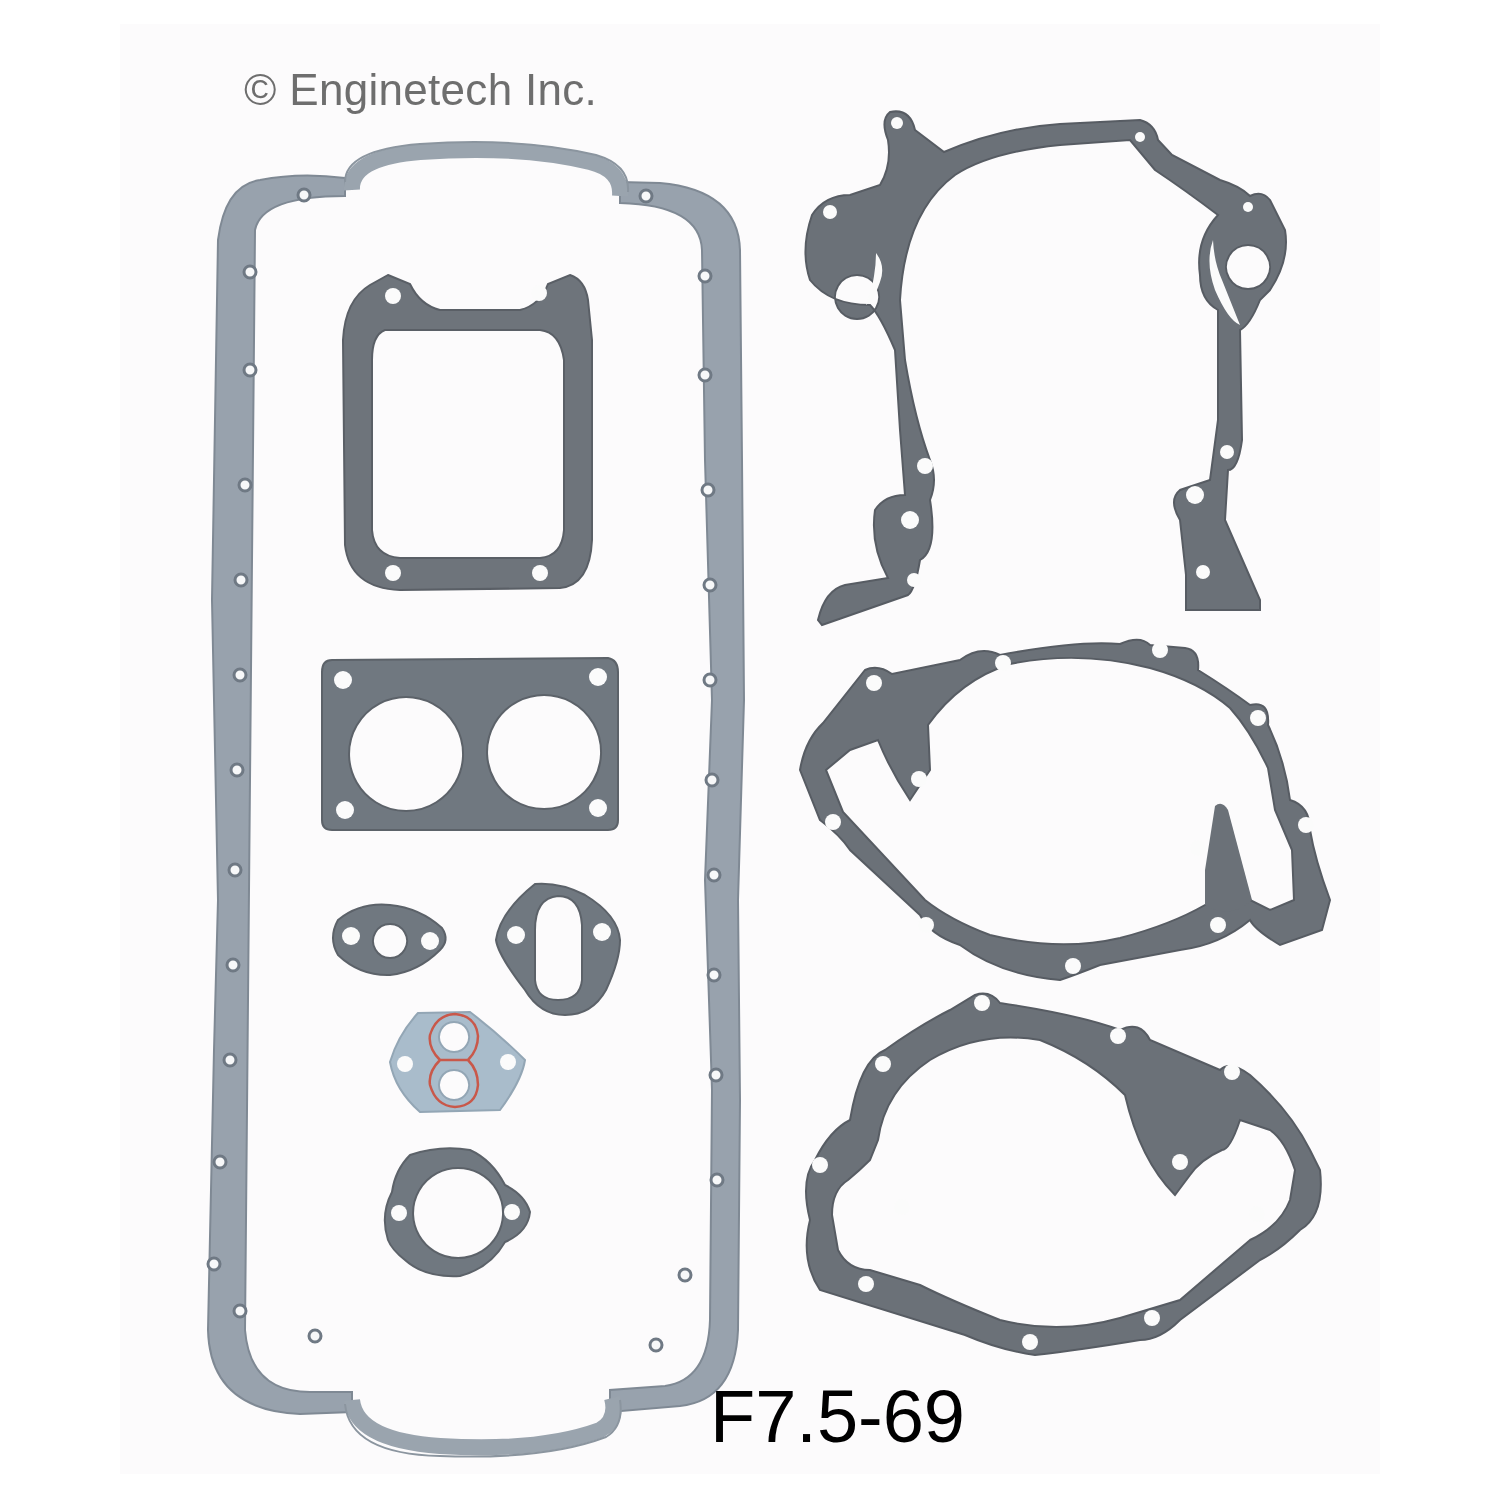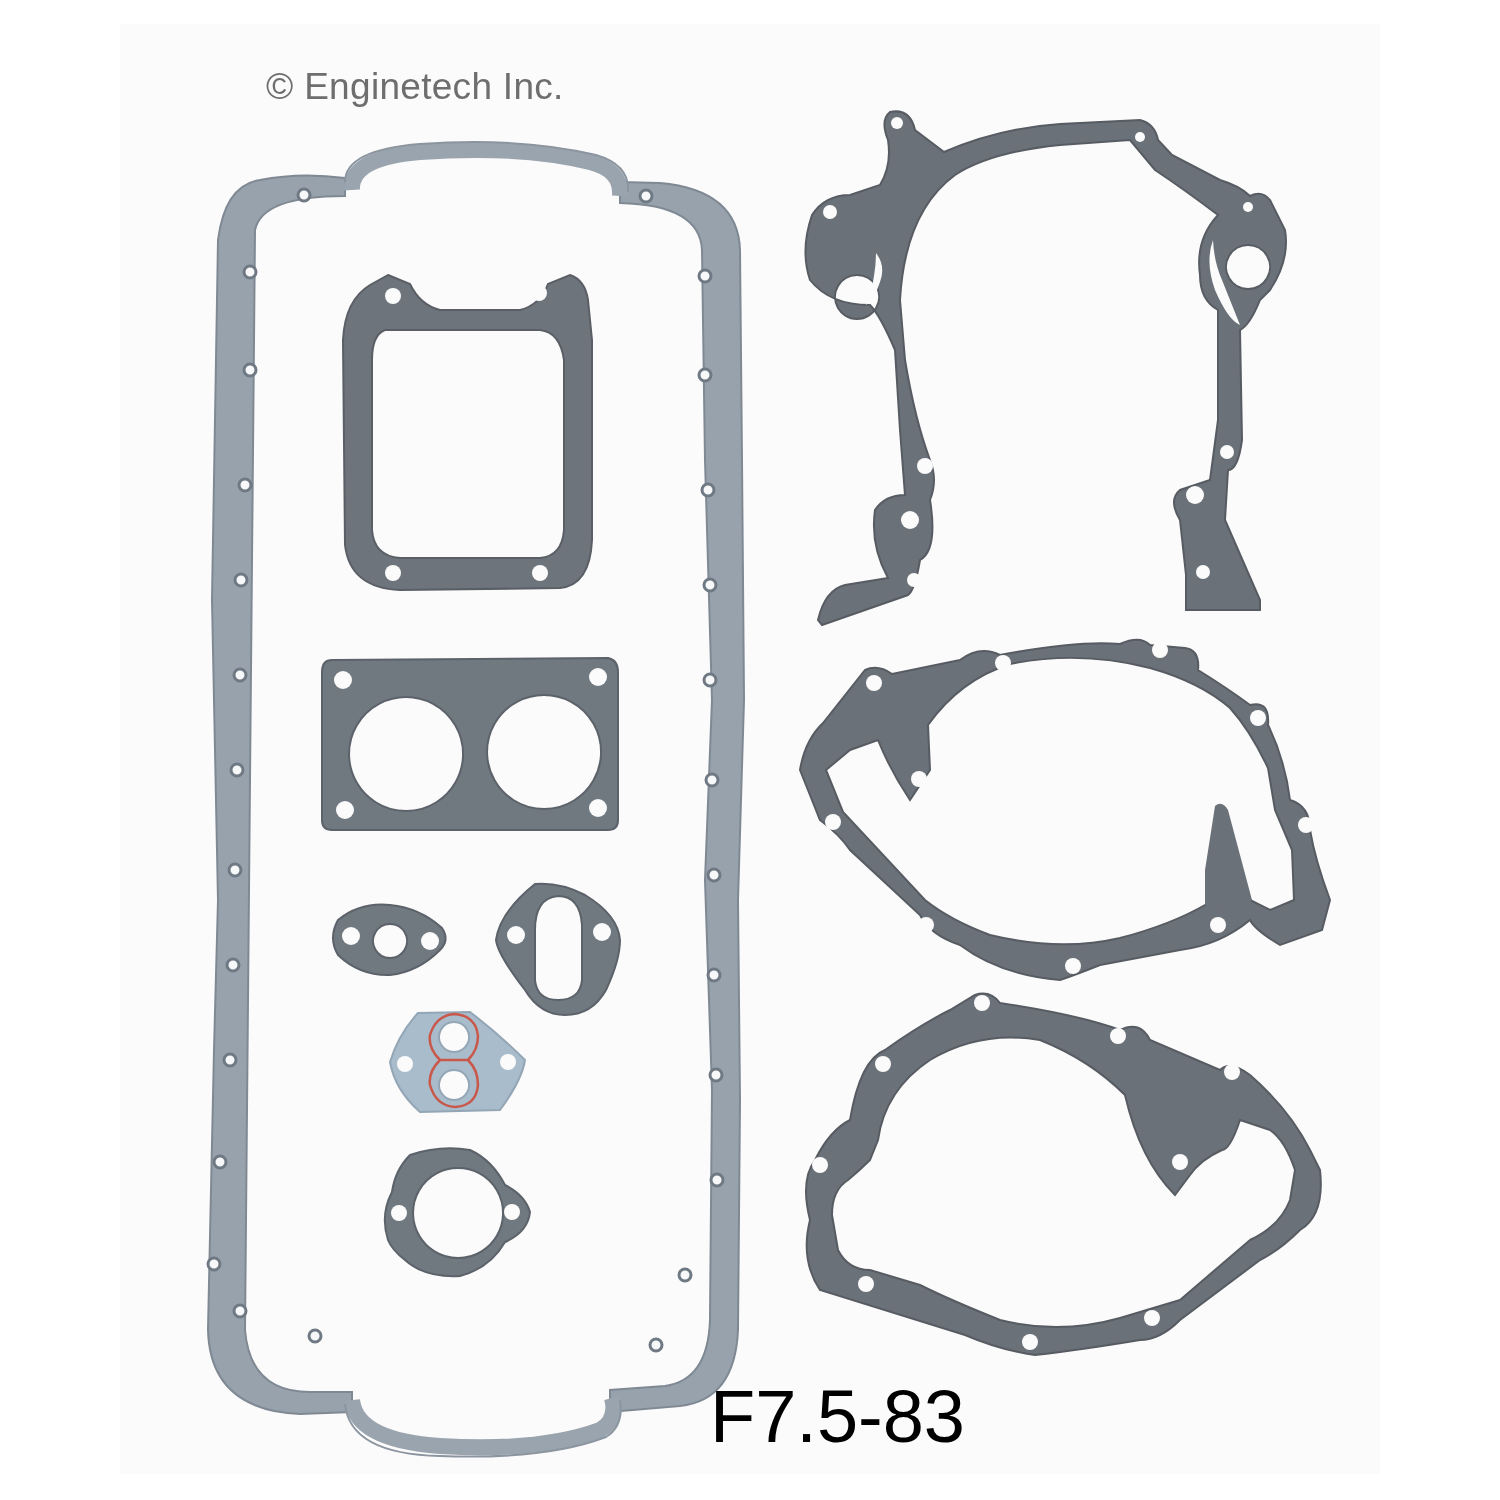--- a/index.html
+++ b/index.html
@@ -1,18 +1,18 @@
 <!DOCTYPE html>
 <html><head>
 <meta charset="utf-8">
 <style>
   html, body { margin:0; padding:0; background:#ffffff; }
   body { width:1500px; height:1500px; position:relative; overflow:hidden; font-family:"Liberation Sans", sans-serif; }
   .panel { position:absolute; left:120px; top:24px; width:1260px; height:1450px; background:#fcfbfc; }
-  .copyright { position:absolute; left:266px; top:68px; font-size:37px; color:#6e6e6e; letter-spacing:0.3px; white-space:nowrap; line-height:1; }
+  .copyright { position:absolute; left:244px; top:68px; font-size:44px; color:#6e6e6e; letter-spacing:0.3px; white-space:nowrap; line-height:1; }
   .part-no { position:absolute; left:710px; top:1380px; font-size:74px; color:#000; white-space:nowrap; line-height:1; }
   svg.art { position:absolute; left:0; top:0; width:1500px; height:1500px; }
 </style>
 </head>
 <body>
 
 <div class="panel"></div>
 
 <div class="copyright">© Enginetech Inc.</div>
 
@@ -179,13 +179,13 @@
         <circle cx="1180" cy="1162" r="8"></circle>
       <circle cx="902" cy="1207" r="8"></circle>
         <circle cx="1257" cy="1214" r="8"></circle>
         <circle cx="866" cy="1284" r="8"></circle>
       <circle cx="1152" cy="1318" r="8"></circle>
         <circle cx="1030" cy="1342" r="8"></circle>
     </g>
   </g>
 </svg>
 
-<div class="part-no">F7.5-83</div>
+<div class="part-no">F7.5-69</div>
 
 </body></html>

